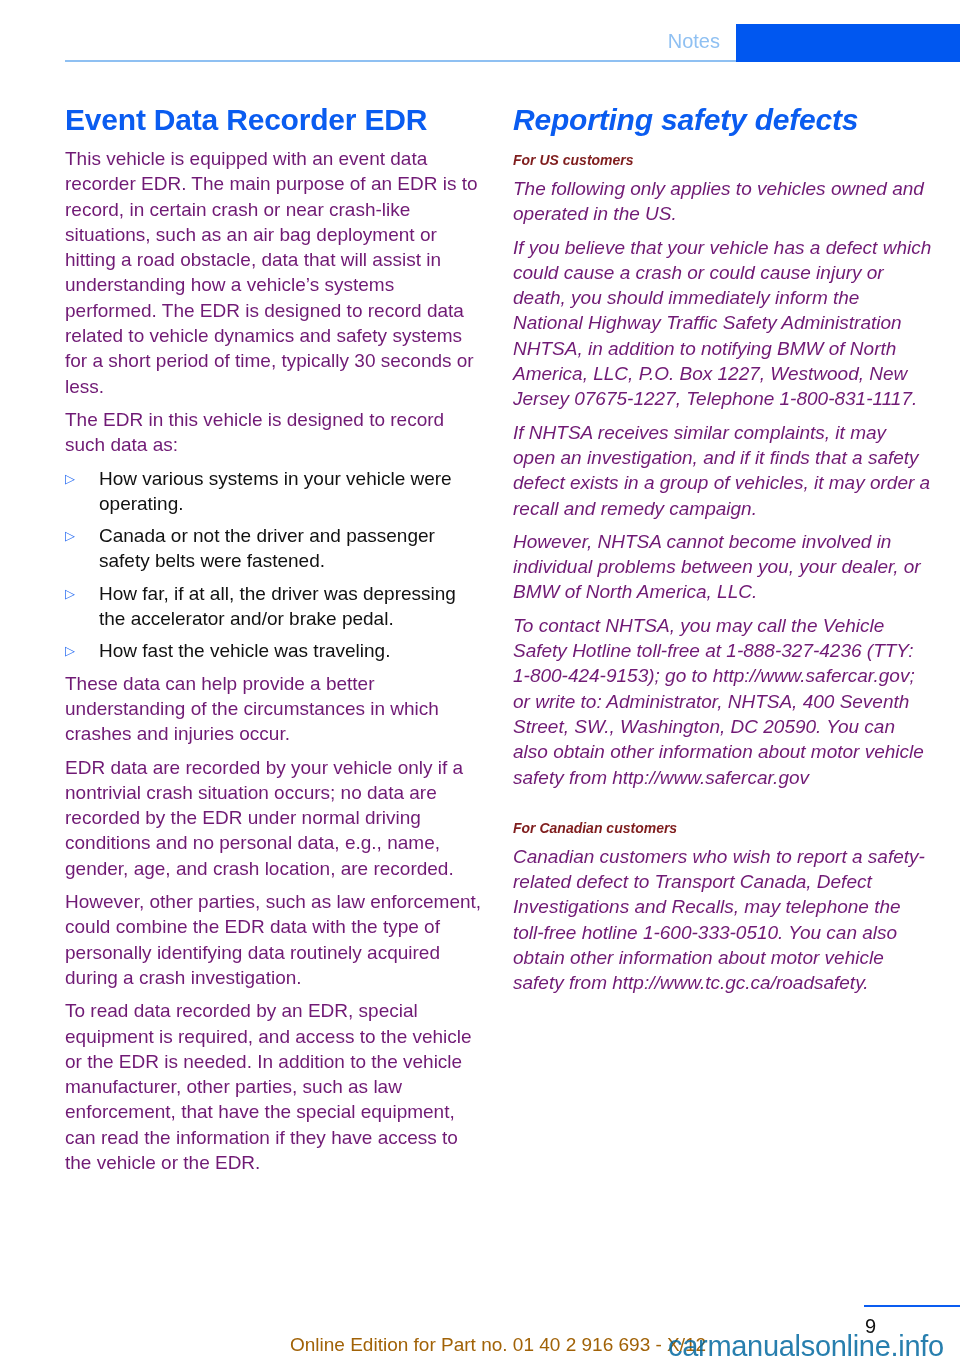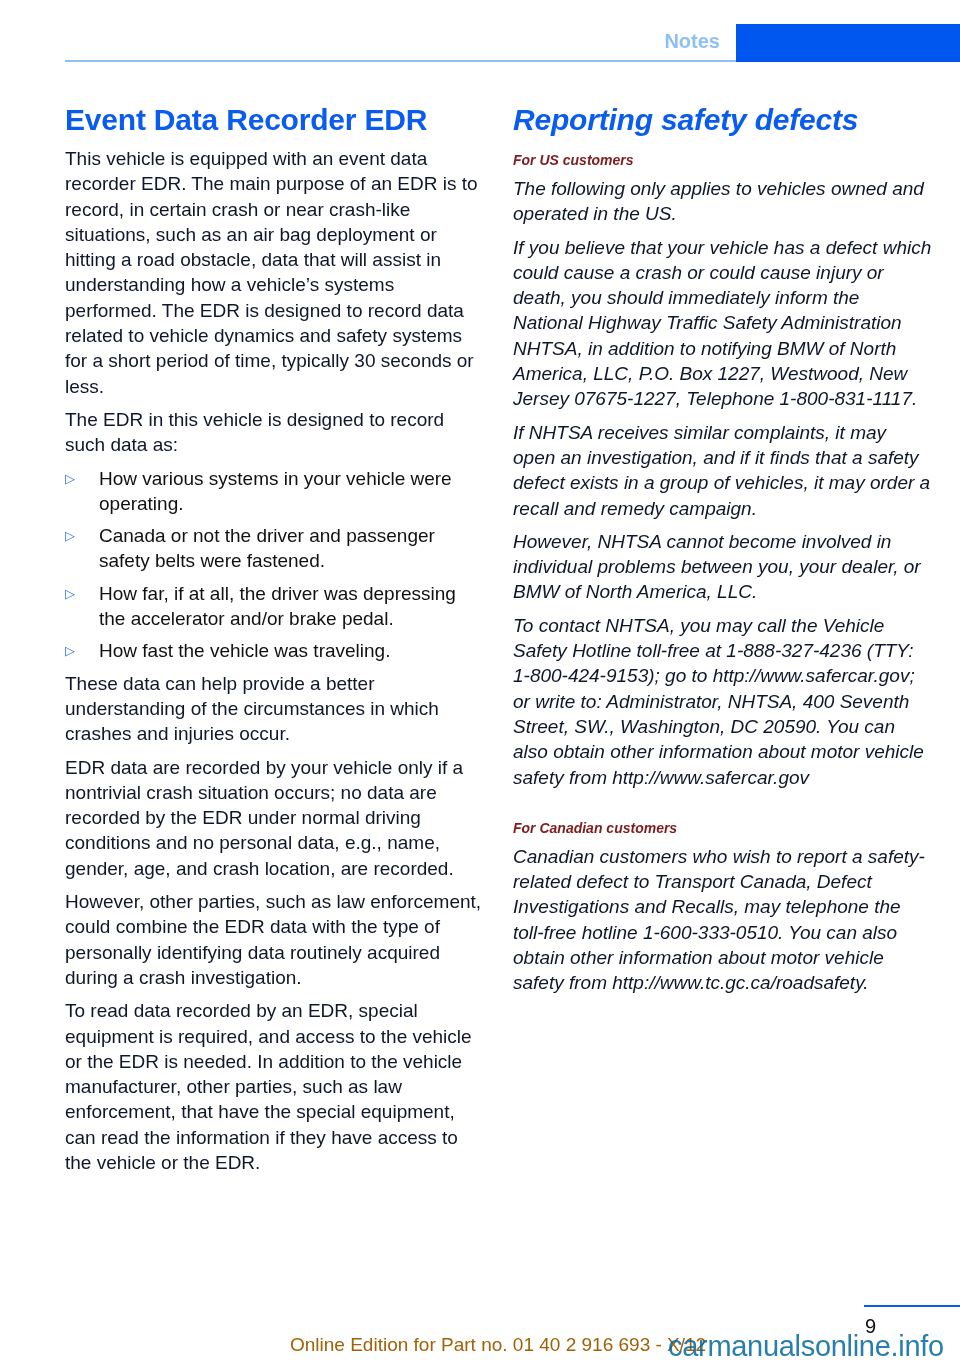--- a/index.html
+++ b/index.html
@@ -10,36 +10,36 @@
     .header-line {
       position: absolute; left: 65px; top: 60px; width: 672px; height: 2px;
       background: #8fc0f2;
     }
     .header-block {
       position: absolute; left: 736px; top: 24px; width: 224px; height: 38px;
       background: #0057f0;
     }
     .header-title {
       position: absolute; left: 600px; top: 30px; width: 120px; text-align: right;
-      font-size: 20px; font-weight: bold; color: #8fc0f2;
+      font-size: 20px; font-weight: normal; color: #8fc0f2;
     }
     .col { position: absolute; top: 100px; }
     .col-left { left: 65px; width: 420px; }
     .col-right { left: 513px; width: 420px; font-style: italic; }
     h1 {
       margin: 0 0 6px 0; font-size: 30px; font-weight: bold; color: #0a5cf0;
       letter-spacing: -0.2px; line-height: 40px;
     }
     h2 {
       margin: 0 0 2px 0; font-size: 14px; font-weight: bold; color: #7f1d1d;
       line-height: 28px;
     }
     h2.spaced { margin-top: 24px; }
     p {
-      margin: 0 0 8px 0; font-size: 19px; line-height: 25.3px; color: #0f172a;
+      margin: 0 0 8px 0; font-size: 19px; line-height: 25.3px; color: #701a75;
     }
     ul.bullets { list-style: none; margin: 0 0 4px 0; padding: 0; }
     ul.bullets li {
       position: relative; padding-left: 34px; font-size: 19px; line-height: 25.3px;
       margin-bottom: 7px;
     }
     ul.bullets li .arrow {
       position: absolute; left: 0; top: 0; color: #2a6ef2; font-size: 13px;
       line-height: 25.3px;
     }

